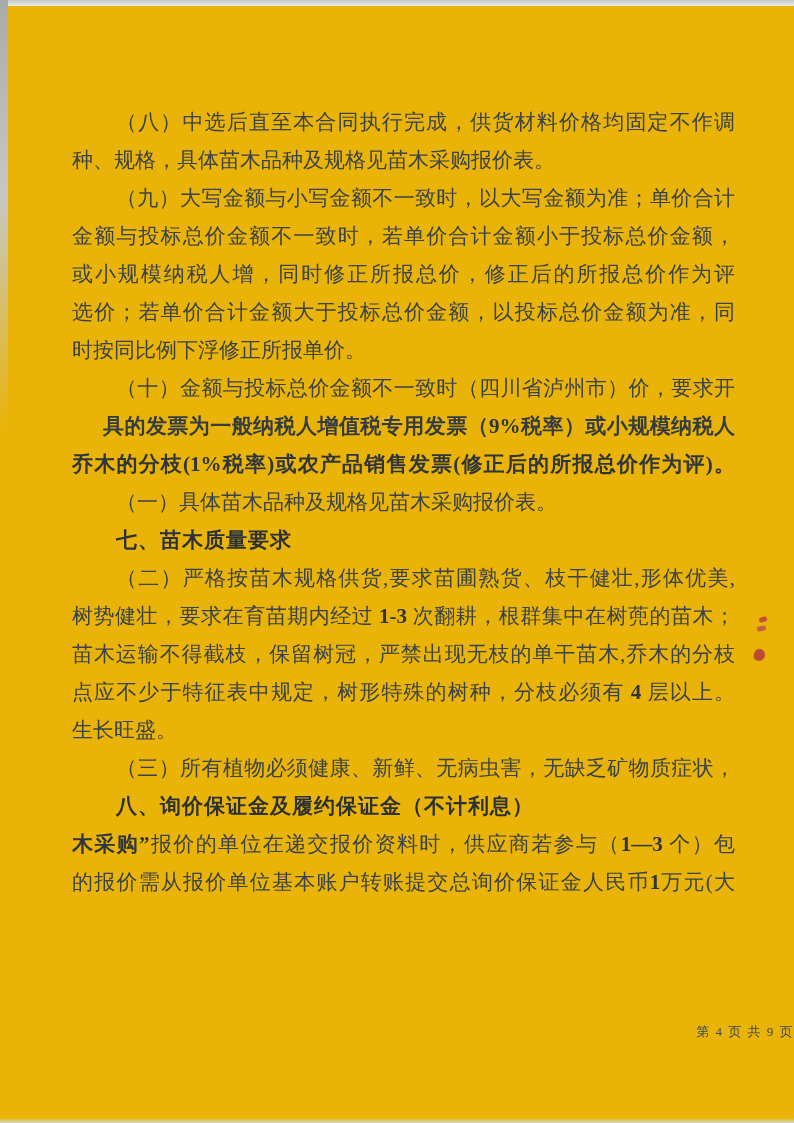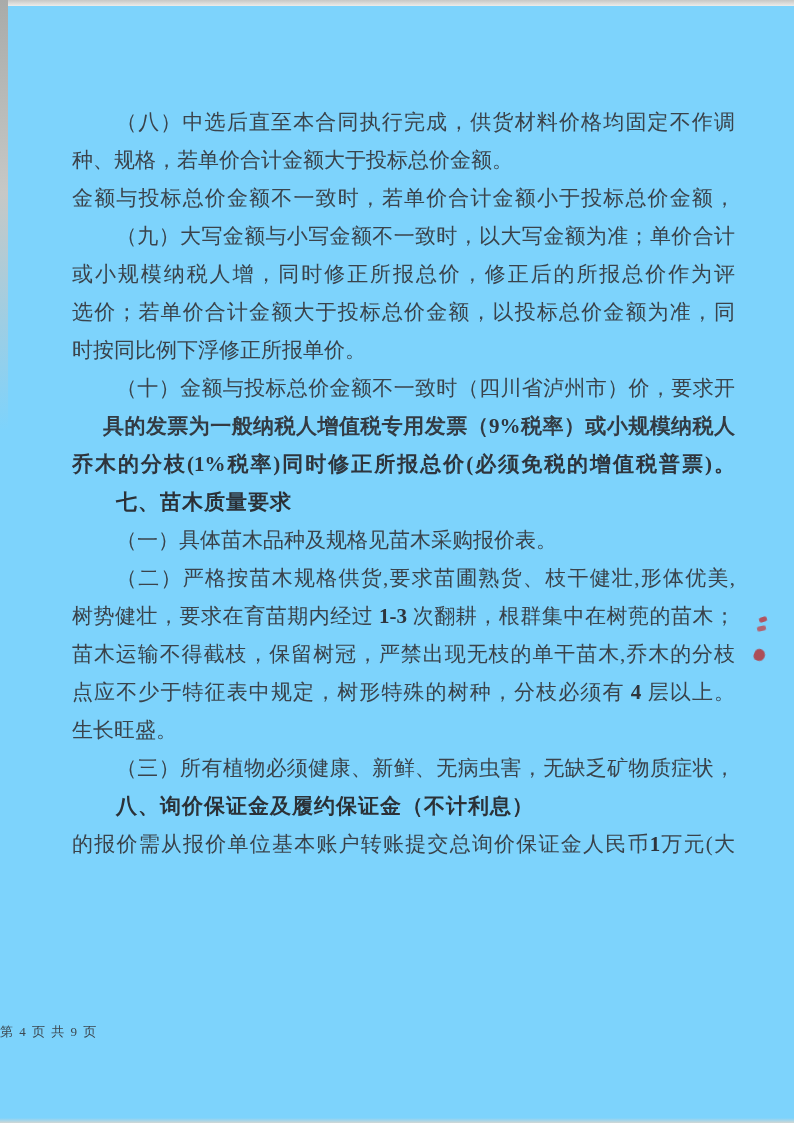--- a/index.html
+++ b/index.html
@@ -1,18 +1,18 @@
 <!DOCTYPE html>
 <html><head>
 <meta charset="utf-8">
 <style>
   html,body{margin:0;padding:0;background:#e8e8e6;}
   .scan{
     position:relative;width:794px;height:1123px;margin:0 auto;
-    background:#7dd3fc;overflow:hidden;
+    background:#eab308;overflow:hidden;
     font-family:"Liberation Serif","DejaVu Serif",serif;
   }
   
   .edge-top{position:absolute;left:0;top:0;width:794px;height:6px;
     background:linear-gradient(to bottom,#c7c7c5,#ececea);}
   .edge-left{position:absolute;left:0;top:0;width:8px;height:430px;
     background:linear-gradient(to bottom,#a9aba9 0%,#c6c8c6 45%,rgba(235,235,233,0) 100%);}
   .edge-bottom{position:absolute;left:0;bottom:0;width:794px;height:5px;
     background:linear-gradient(to top,#d2d7d4,rgba(248,249,247,0));}
 
@@ -24,21 +24,21 @@
   .line.fill{text-align-last:justify;}
   .line.indent{padding-left:44px;}
   .line.w-sb{font-weight:600;color:#333b43;margin-left:31px;}
   .line.w-b{font-weight:700;color:#2e353d;}
   .line.hei{font-family:"Liberation Sans","DejaVu Sans",sans-serif;
     font-weight:700;color:#2b3137;letter-spacing:1px;}
   .line span.b{font-weight:700;color:#2e353d;}
 
   .footer{
     position:absolute;left:0;top:1022px;width:794px;height:20px;
-    text-align:left;font-size:13px;line-height:20px;
+    text-align:right;font-size:13px;line-height:20px;
     letter-spacing:1.5px;color:#3d4850;
   }
 
   
   .red-a1{position:absolute;left:759px;top:617px;width:8px;height:5px;
     background:#bb3f45;border-radius:2px;transform:rotate(-18deg);opacity:.85;filter:blur(.4px);}
   .red-a2{position:absolute;left:757px;top:626px;width:9px;height:5px;
     background:#c04a50;border-radius:2px;transform:rotate(-12deg);opacity:.8;filter:blur(.4px);}
   .red-b{position:absolute;left:754px;top:649px;width:11px;height:12px;
     background:#b5373c;border-radius:45% 55% 50% 40%;transform:rotate(20deg);opacity:.85;filter:blur(.5px);}
@@ -46,38 +46,39 @@
 </head>
 <body>
 
 <div class="scan">
   <div class="edge-top"></div>
   <div class="edge-left"></div>
   <div class="edge-bottom"></div>
 
   <div class="content">
       <div class="line indent fill"><span>（八）中选后直至本合同执行完成，供货材料价格均固定不作调</span></div>
-      <div class="line"><span>种、规格，若单价合计金额大于投标总价金额。</span></div>
+      <div class="line"><span>种、规格，具体苗木品种及规格见苗木采购报价表。</span></div>
+      <div class="line indent fill"><span>（九）大写金额与小写金额不一致时，以大写金额为准；单价合计</span></div>
       <div class="line fill"><span>金额与投标总价金额不一致时，若单价合计金额小于投标总价金额，</span></div>
-      <div class="line indent fill"><span>（九）大写金额与小写金额不一致时，以大写金额为准；单价合计</span></div>
       <div class="line fill"><span>或小规模纳税人增，同时修正所报总价，修正后的所报总价作为评</span></div>
       <div class="line fill"><span>选价；若单价合计金额大于投标总价金额，以投标总价金额为准，同</span></div>
       <div class="line"><span>时按同比例下浮修正所报单价。</span></div>
       <div class="line indent fill"><span>（十）金额与投标总价金额不一致时（四川省泸州市）价，要求开</span></div>
       <div class="line fill w-sb"><span>具的发票为一般纳税人增值税专用发票（</span><span class="b">9%</span><span>税率）或小规模纳税人增</span></div>
-      <div class="line fill w-b"><span>乔木的分枝(</span><span class="b">1%</span><span>税率)同时修正所报总价(必须免税的增值税普票)。</span></div>
+      <div class="line fill w-b"><span>乔木的分枝(</span><span class="b">1%</span><span>税率)或农产品销售发票(修正后的所报总价作为评)。</span></div>
+      <div class="line indent"><span>（一）具体苗木品种及规格见苗木采购报价表。</span></div>
       <div class="line indent hei"><span>七、苗木质量要求</span></div>
-      <div class="line indent"><span>（一）具体苗木品种及规格见苗木采购报价表。</span></div>
       <div class="line indent fill"><span>（二）严格按苗木规格供货,要求苗圃熟货、枝干健壮,形体优美,</span></div>
       <div class="line fill"><span>树势健壮，要求在育苗期内经过 </span><span class="b">1-3</span><span> 次翻耕，根群集中在树蔸的苗木；</span></div>
       <div class="line fill"><span>苗木运输不得截枝，保留树冠，严禁出现无枝的单干苗木,乔木的分枝</span></div>
       <div class="line fill"><span>点应不少于特征表中规定，树形特殊的树种，分枝必须有 </span><span class="b">4</span><span> 层以上。</span></div>
       <div class="line"><span>生长旺盛。</span></div>
       <div class="line indent fill"><span>（三）所有植物必须健康、新鲜、无病虫害，无缺乏矿物质症状，</span></div>
       <div class="line indent hei"><span>八、询价保证金及履约保证金（不计利息）</span></div>
+      <div class="line fill"><span class="b">木采购”</span><span>报价的单位在递交报价资料时，供应商若参与（</span><span class="b">1—3</span><span> 个）包</span></div>
       <div class="line fill"><span>的报价需从报价单位基本账户转账提交总询价保证金人民币</span><span class="b">1</span><span>万元(大</span></div>
     </div>
 
   <div class="footer">第 4 页 共 9 页</div>
 
   <div class="red-a1"></div>
   <div class="red-a2"></div>
   <div class="red-b"></div>
 </div>
 

